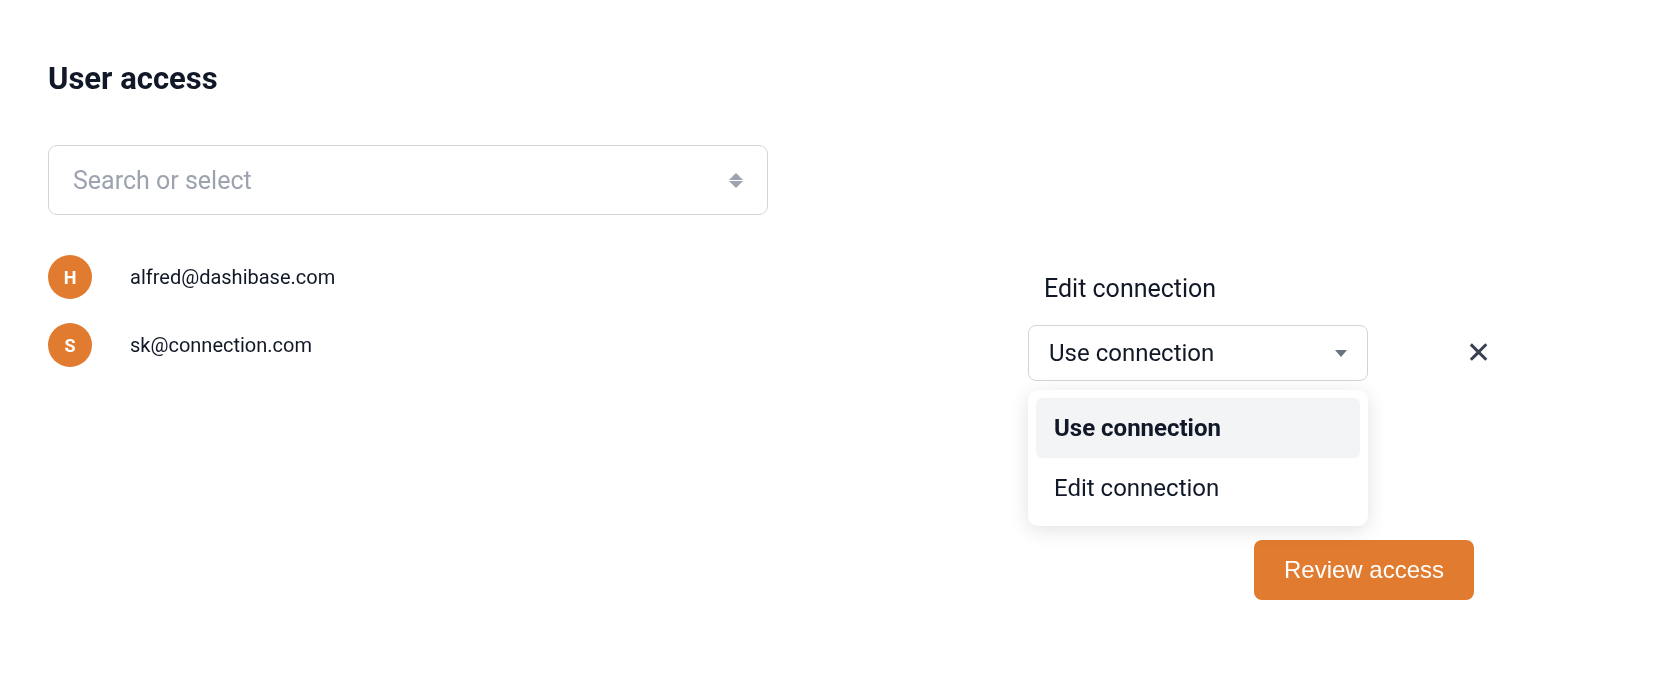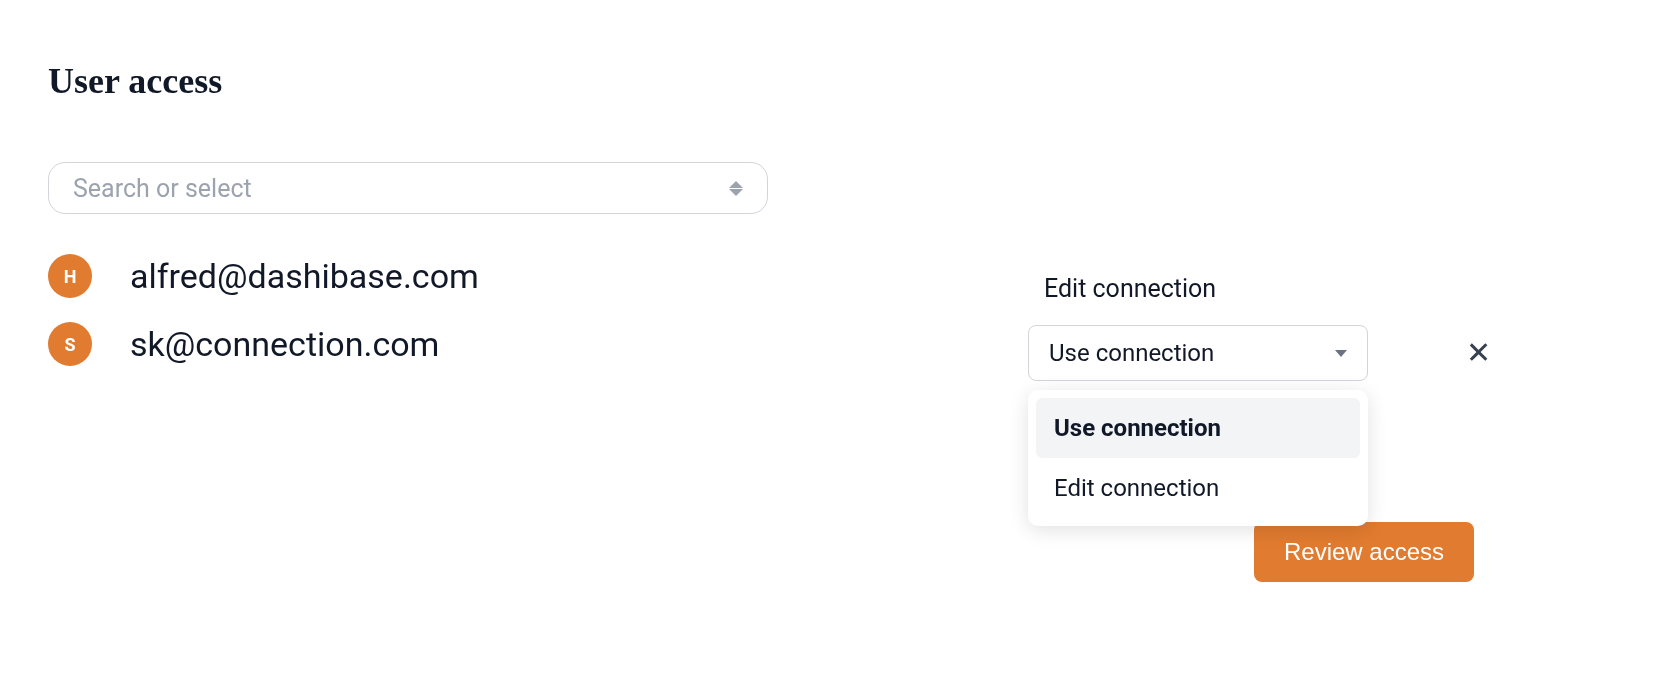--- a/index.html
+++ b/index.html
@@ -15,31 +15,30 @@
       height: 684px;
       position: relative;
     }
     .container {
       padding: 60px 48px;
       position: relative;
       width: 100%;
       height: 100%;
     }
     .page-title {
-      font-size: 36px;
+      font-size: 31px;
       font-weight: 700;
       color: #111827;
-      margin-bottom: 60px;
-      font-family: Liberation Serif, serif;
+      margin-bottom: 48px;
     }
     .search-select {
       width: 720px;
-      height: 52px;
+      height: 70px;
       border: 1px solid #d1d5db;
-      border-radius: 17px;
+      border-radius: 9px;
       display: flex;
       align-items: center;
       justify-content: space-between;
       padding: 16px 24px;
       margin-bottom: 40px;
       background: #ffffff;
     }
     .search-placeholder {
       font-size: 25px;
       color: #9ca3af;
@@ -79,21 +78,21 @@
       background: #e17b2f;
       color: #ffffff;
       display: flex;
       align-items: center;
       justify-content: center;
       font-size: 18px;
       font-weight: 700;
       flex-shrink: 0;
     }
     .user-email {
-      font-size: 34px;
+      font-size: 20px;
       color: #111827;
     }
     .right-panel {
       position: absolute;
       top: 274px;
       left: 1028px;
       width: 470px;
     }
     .permission-label {
       font-size: 25px;
@@ -151,21 +150,21 @@
       font-size: 24px;
       border-radius: 6px;
       cursor: pointer;
     }
     .dropdown-option.selected {
       background: #f3f4f6;
       font-weight: 700;
     }
     .review-button {
       position: absolute;
-      top: 522px;
+      top: 540px;
       left: 1254px;
       background: #e17b2f;
       color: #ffffff;
       border: none;
       border-radius: 8px;
       padding: 16px 30px;
       font-size: 24px;
       font-weight: 500;
       cursor: pointer;
     }

